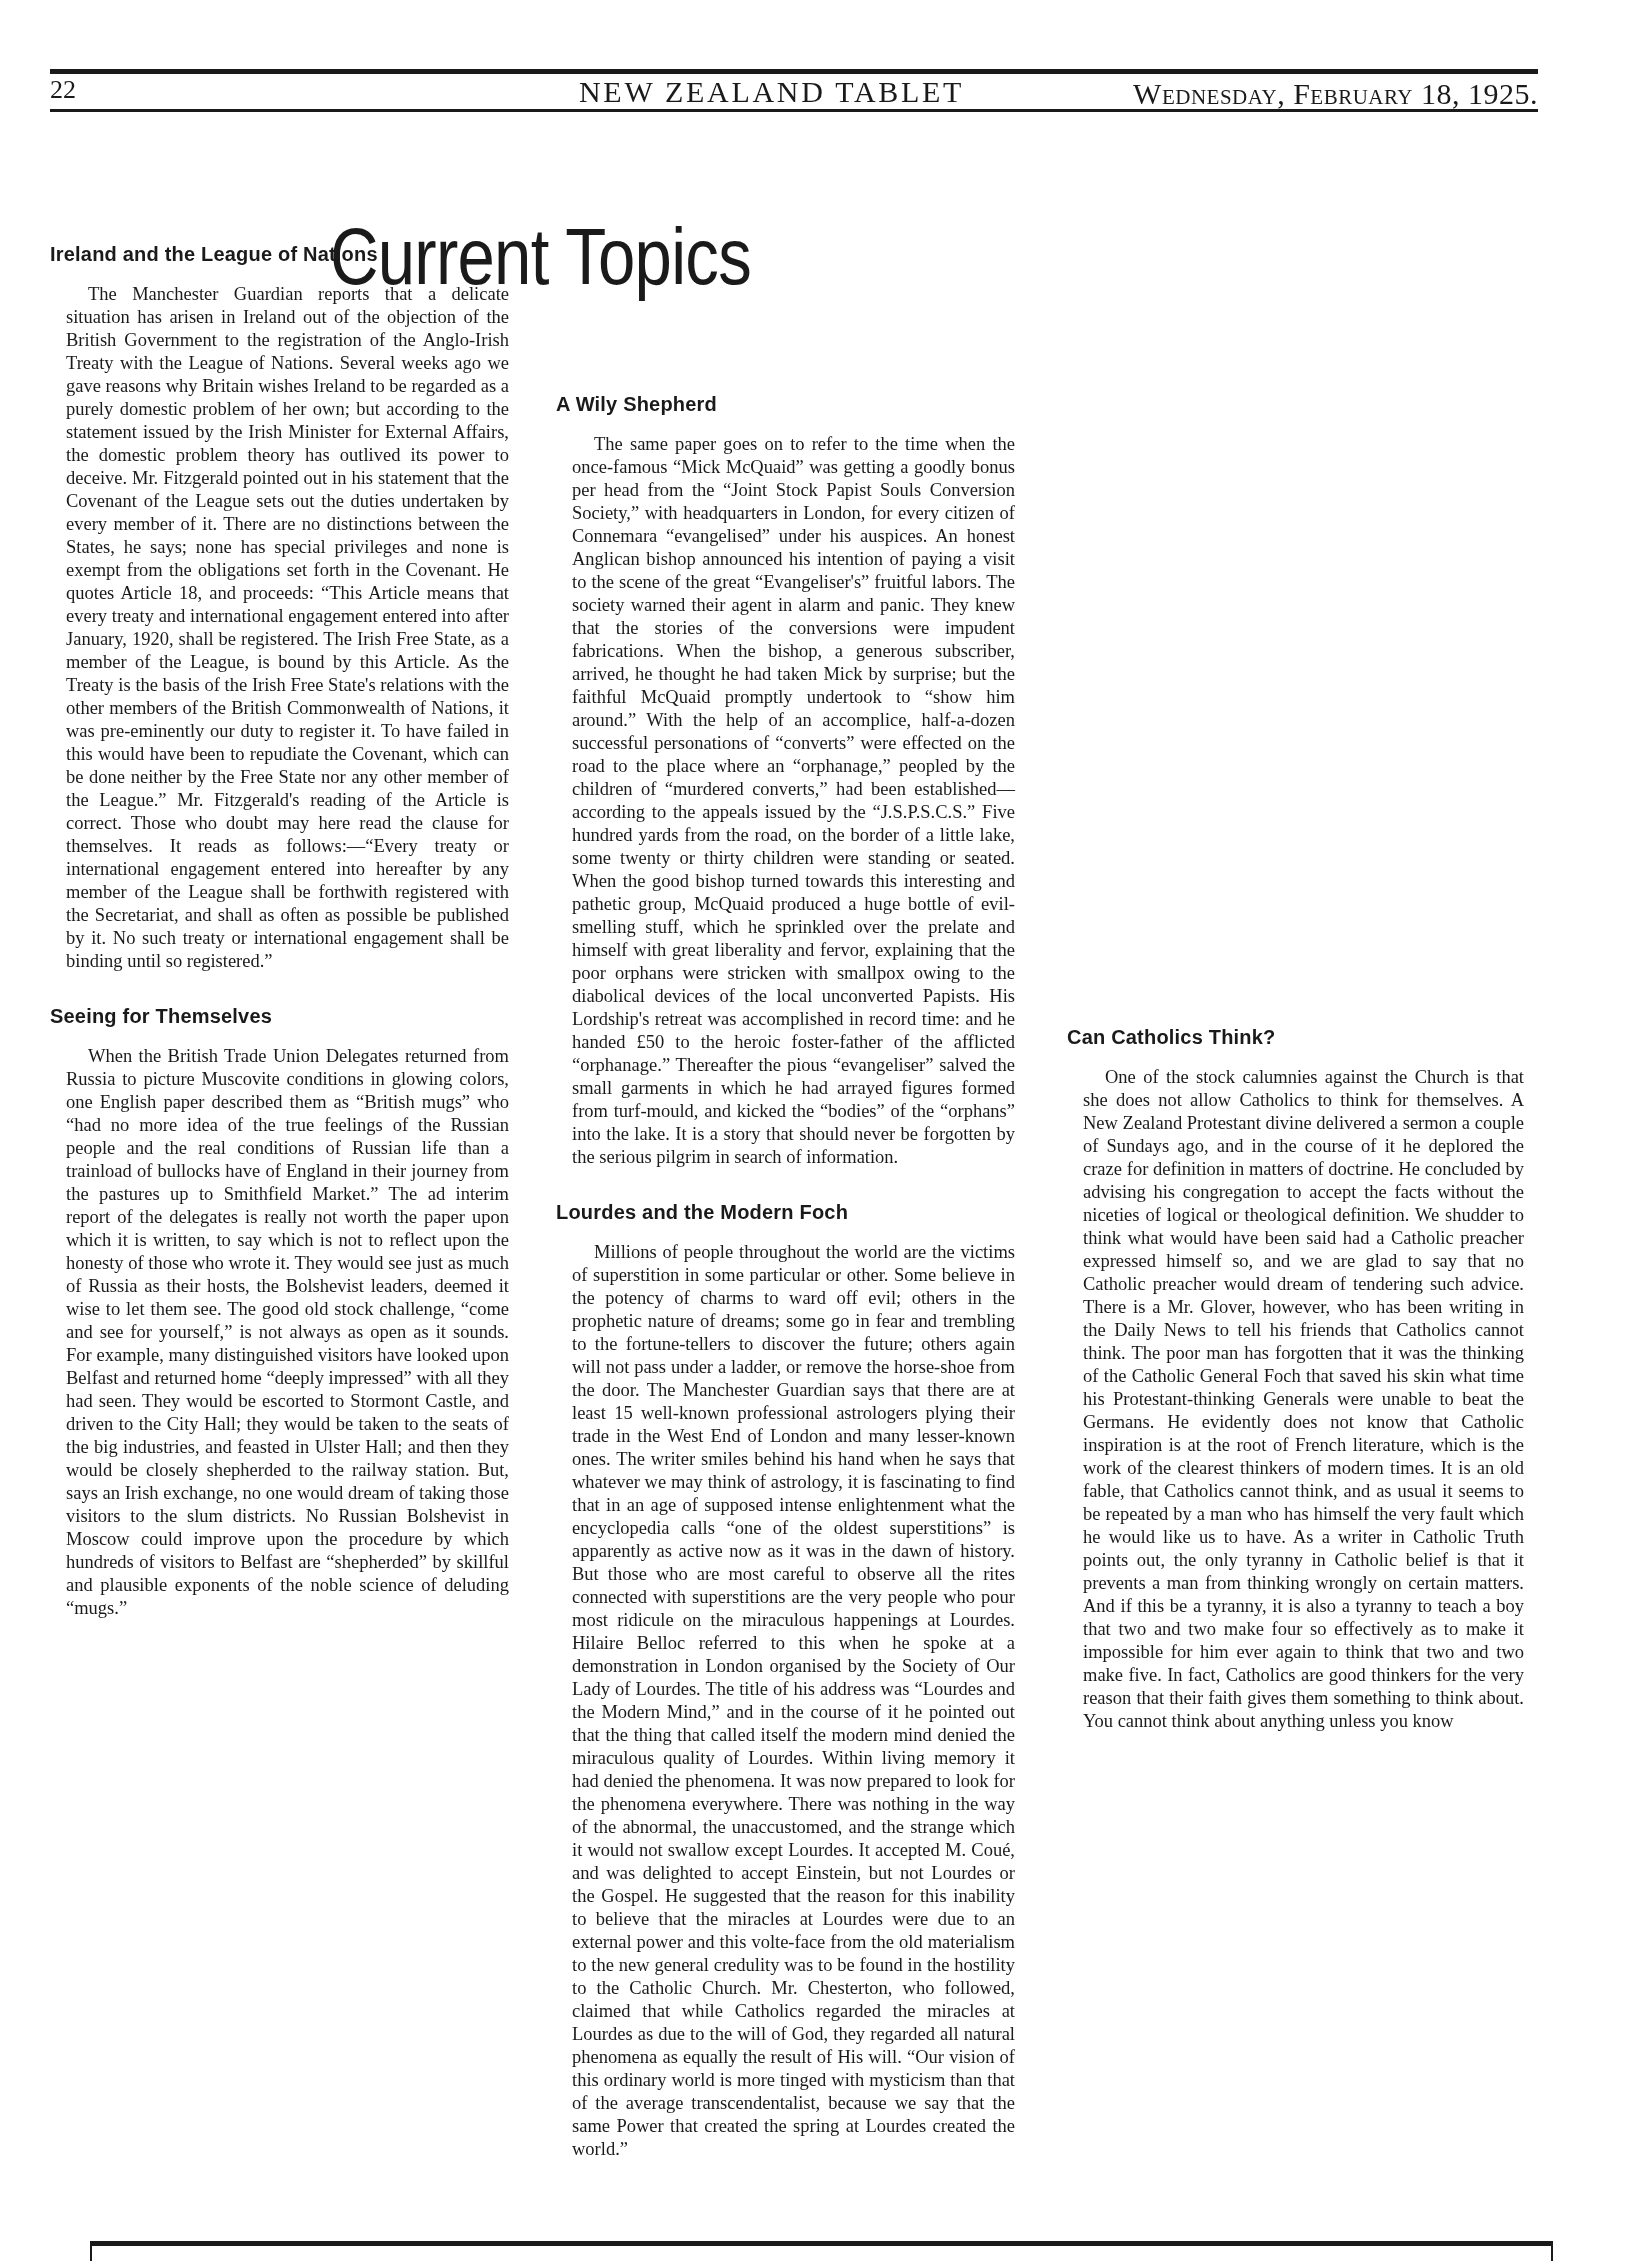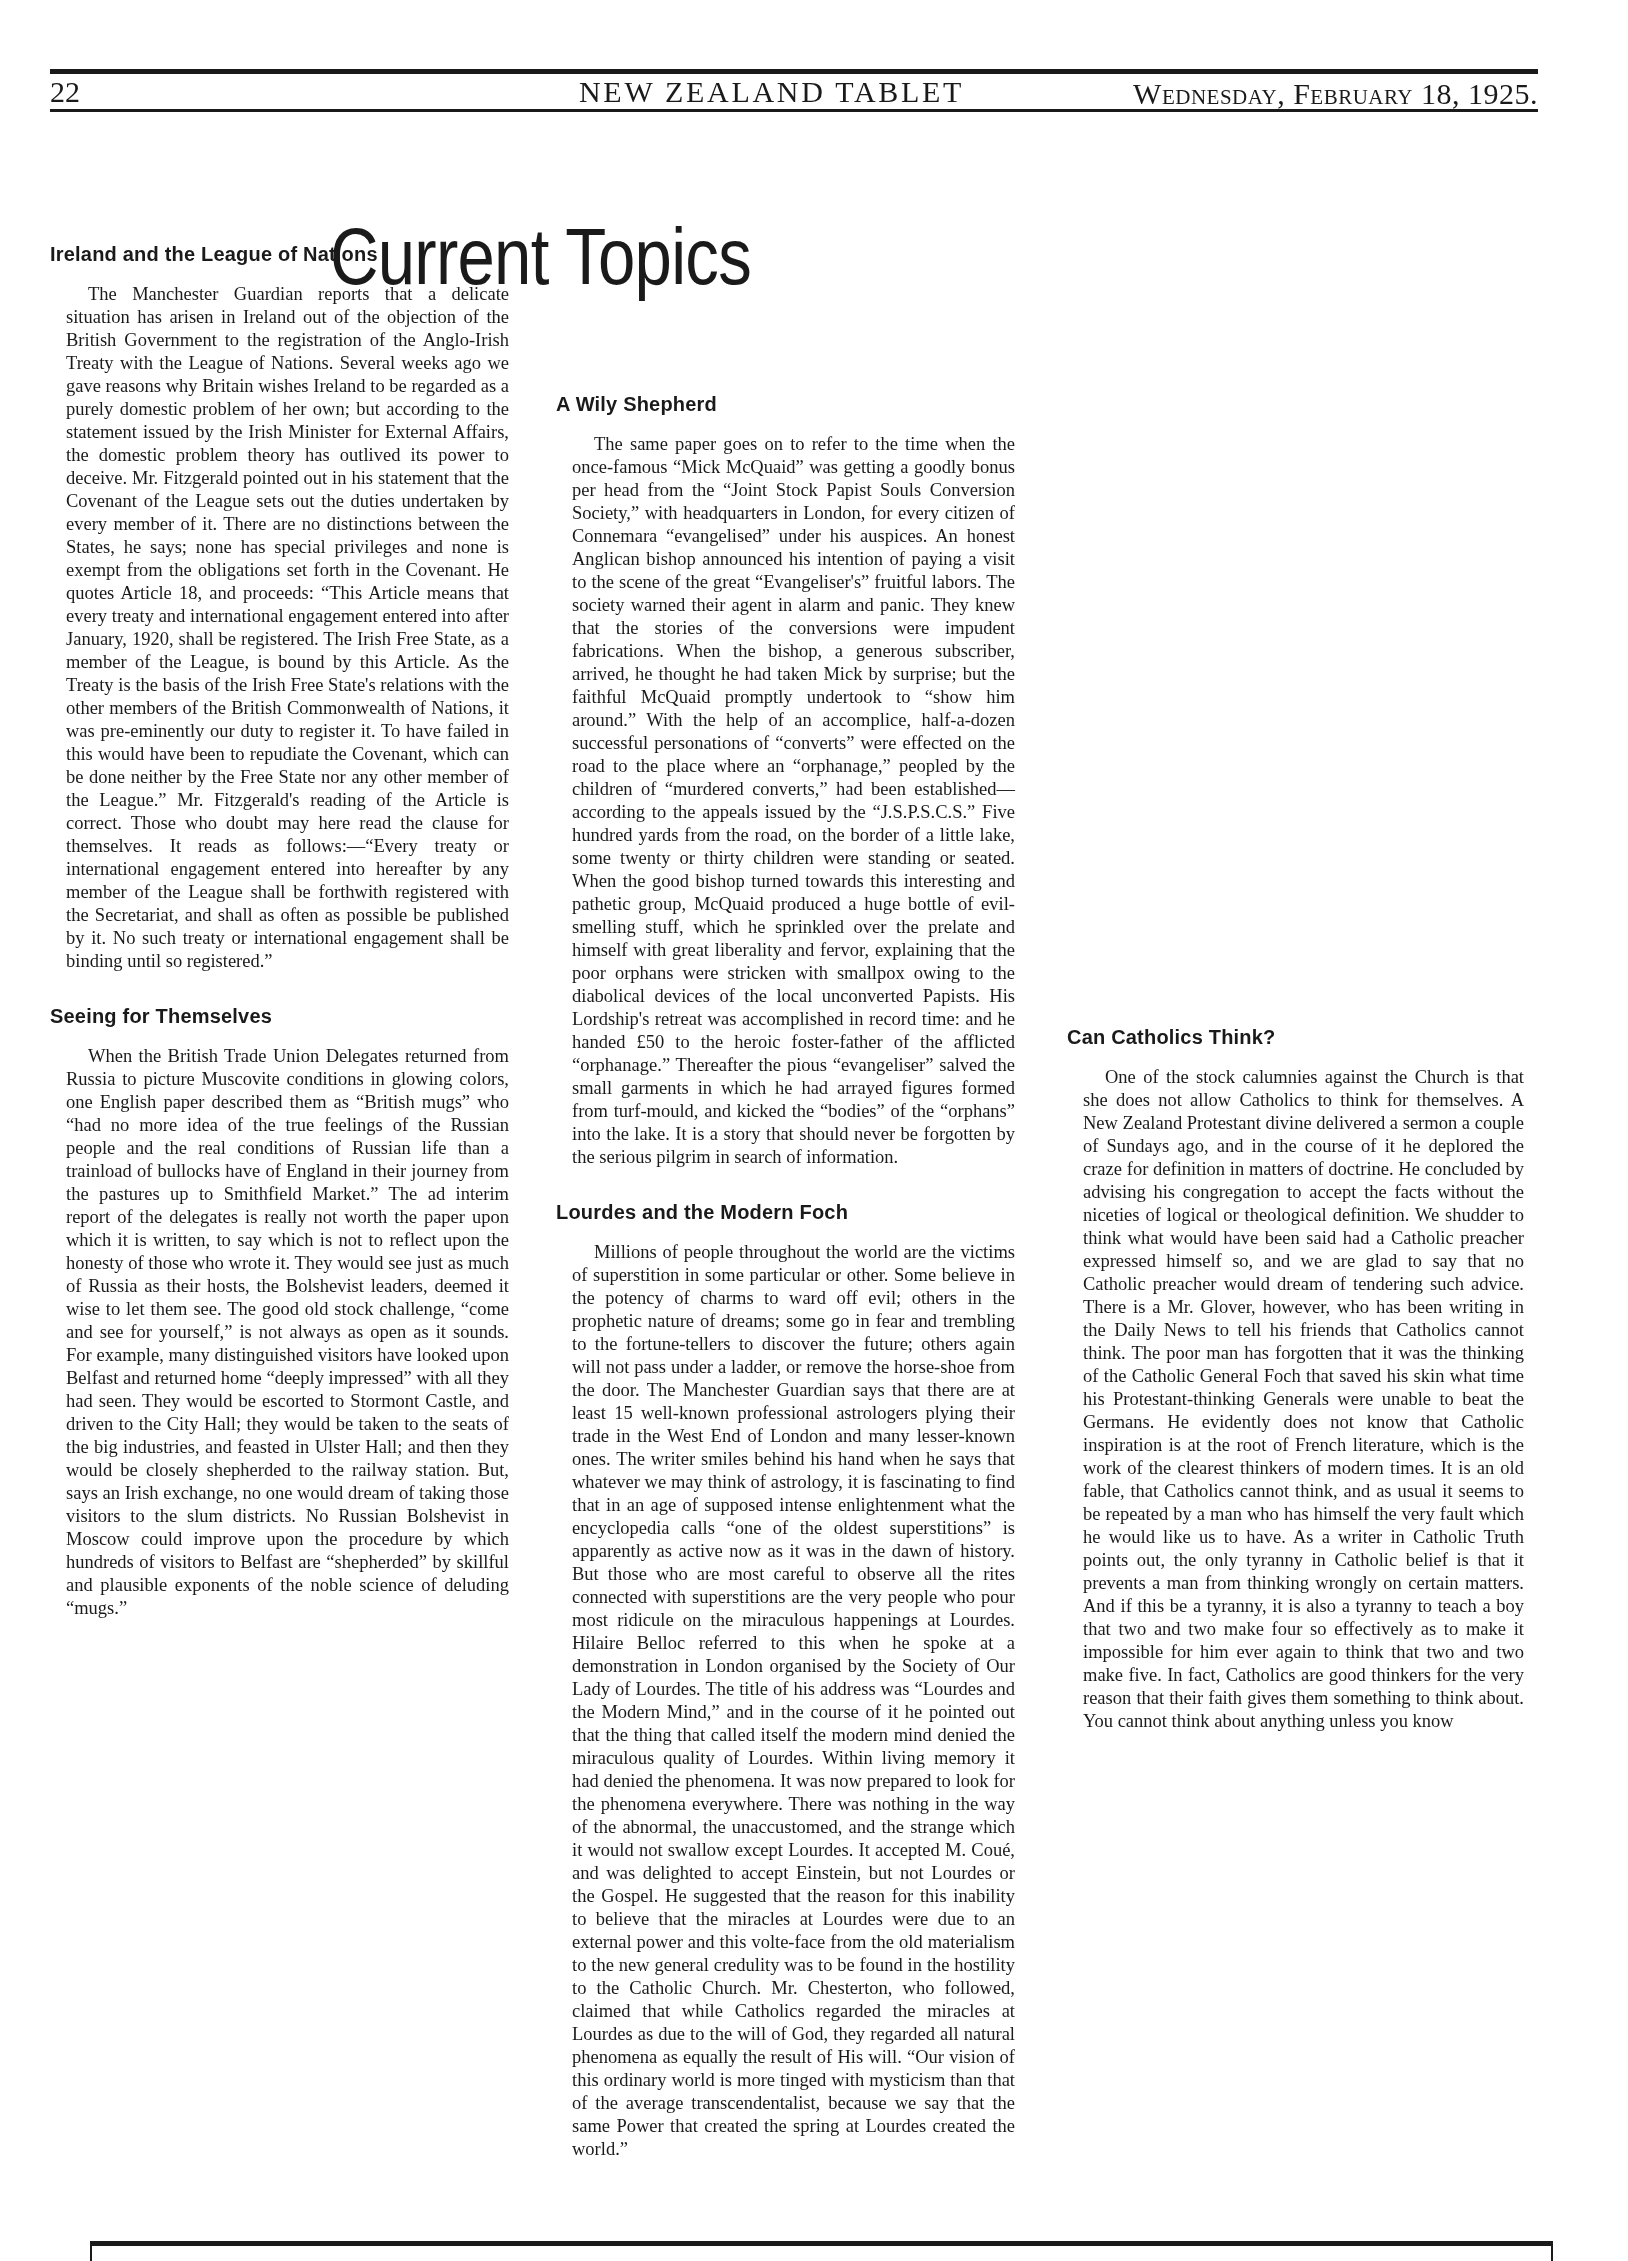--- a/index.html
+++ b/index.html
@@ -1,19 +1,19 @@
 <!DOCTYPE html>
 <html style="font-size:7.2px"><head>
 <meta charset="utf-8">
 <style>
   html, body { margin: 0; padding: 0; background: #ffffff; }
   body { width: 1628px; height: 2430px; position: relative; overflow: hidden; color: #1a1a1a; font-family: "Liberation Serif", serif; }
   .rule { position: absolute; left: 50px; width: 1488px; height: 4.5px; background: #1a1a1a; }
   .header-row { position: absolute; top: 75px; left: 50px; width: 1488px; height: 32px; font-family: "Liberation Serif", serif; }
-  .pg-num { position: absolute; left: 0; top: 0; font-size: 30px; }
+  .pg-num { position: absolute; left: 0; top: 0; font-size: 26px; }
   .masthead { position: absolute; left: 529px; top: 0; font-size: 30px; letter-spacing: 2.7px; }
   .dateline { position: absolute; right: 0; top: 1.8px; font-size: 30px; font-variant: small-caps; letter-spacing: 0.5px; }
   .title { position: absolute; top: 158px; left: 330px; font-family: "Liberation Sans", sans-serif; font-size: 79px; font-weight: normal; letter-spacing: -0.9px; transform: scaleX(0.85); transform-origin: left top; }
   .col { position: absolute; font-family: "Liberation Serif", serif; font-size: 18.5px; line-height: 23px; text-align: justify; hyphens: manual; }
   .col1 { left: 50px; top: 242px; width: 475px; }
   .col2 { left: 556px; top: 152px; width: 475px; }
   .col3 { left: 1067px; top: 152px; width: 473px; }
   .col h2 { font-family: "Liberation Sans", sans-serif; font-weight: bold; font-size: 20px; margin: 0 0 1.8px 0; line-height: 25px; letter-spacing: 0.2px; text-align: left; }
   .col h2.spaced { margin-top: 31px; }
   .col p { margin: 16px; text-indent: 22px; }

